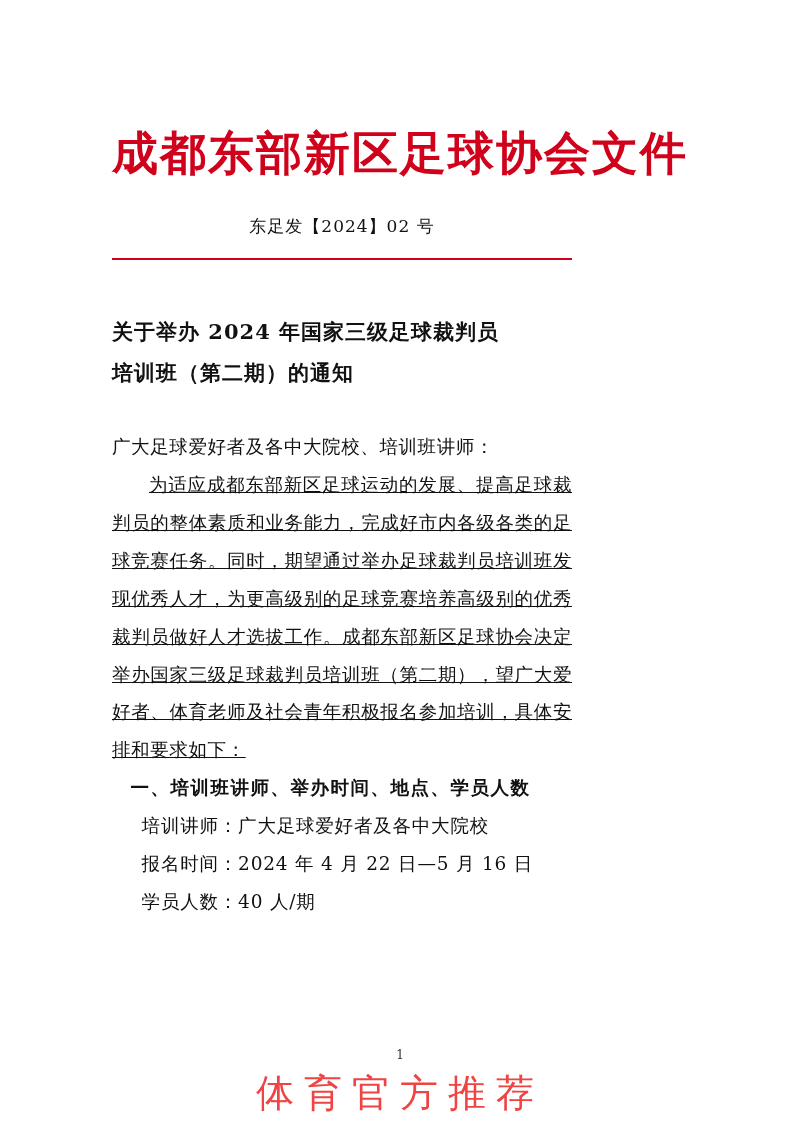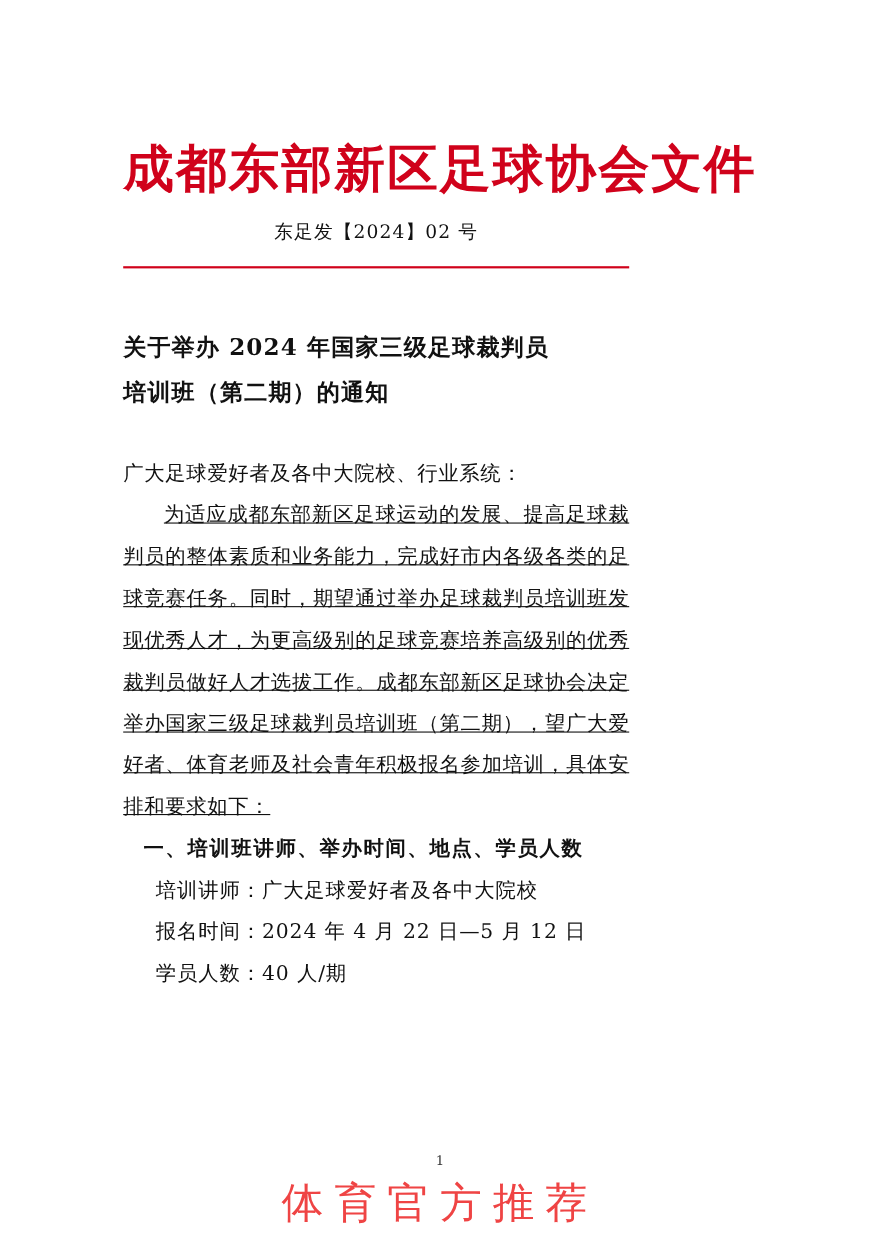--- a/index.html
+++ b/index.html
@@ -33,21 +33,21 @@
   .doc-title {
     color: #d0021b;
     font-family: "DejaVu Serif", "Liberation Serif", serif;
     font-weight: bold;
     font-size: 46px;
     letter-spacing: 2px;
     line-height: 1.1;
     white-space: nowrap;
   }
   .doc-number {
-    margin-top: 20px;
+    margin-top: 36px;
     font-size: 17px;
     color: #111111;
     letter-spacing: 1px;
     font-family: "DejaVu Serif", "Liberation Serif", serif;
   }
   .red-rule {
     margin-top: 20px;
     height: 2.5px;
     background: #d0021b;
     width: 100%;
@@ -122,24 +122,24 @@
     <div class="doc-number">东足发【2024】02 号</div>
     <div class="red-rule"></div>
   </div>
 
   <div class="subject">
     <div>关于举办 2024 年国家三级足球裁判员</div>
     <div>培训班（第二期）的通知</div>
   </div>
 
   <div class="body">
-    <p>广大足球爱好者及各中大院校、行业系统：</p>
+    <p>广大足球爱好者及各中大院校、培训班讲师：</p>
     <p class="indent2">为适应成都东部新区足球运动的发展、提高足球裁判员的整体素质和业务能力，完成好市内各级各类的足球竞赛任务。同时，期望通过举办足球裁判员培训班发现优秀人才，为更高级别的足球竞赛培养高级别的优秀裁判员做好人才选拔工作。成都东部新区足球协会决定举办国家三级足球裁判员培训班（第二期），望广大爱好者、体育老师及社会青年积极报名参加培训，具体安排和要求如下：</p>
     <p class="section-head">一、培训班讲师、举办时间、地点、学员人数</p>
     <p class="item">培训讲师：广大足球爱好者及各中大院校</p>
-    <p class="item">报名时间：2024 年 4 月 22 日—5 月 12 日</p>
+    <p class="item">报名时间：2024 年 4 月 22 日—5 月 16 日</p>
     <p class="item">学员人数：40 人/期</p>
   </div>
 
 </div>
 
 <div class="page-number">1</div>
 <div class="watermark">体育官方推荐</div>
 
 </body></html>

